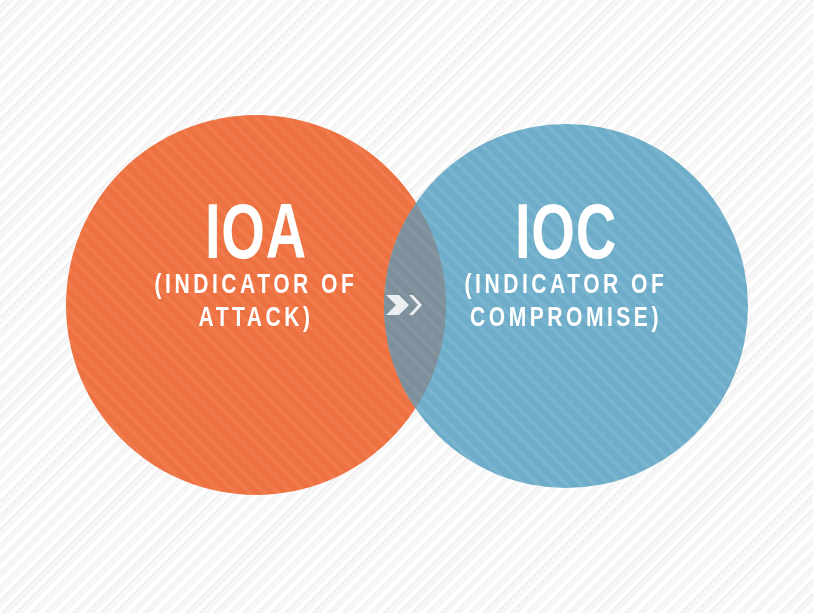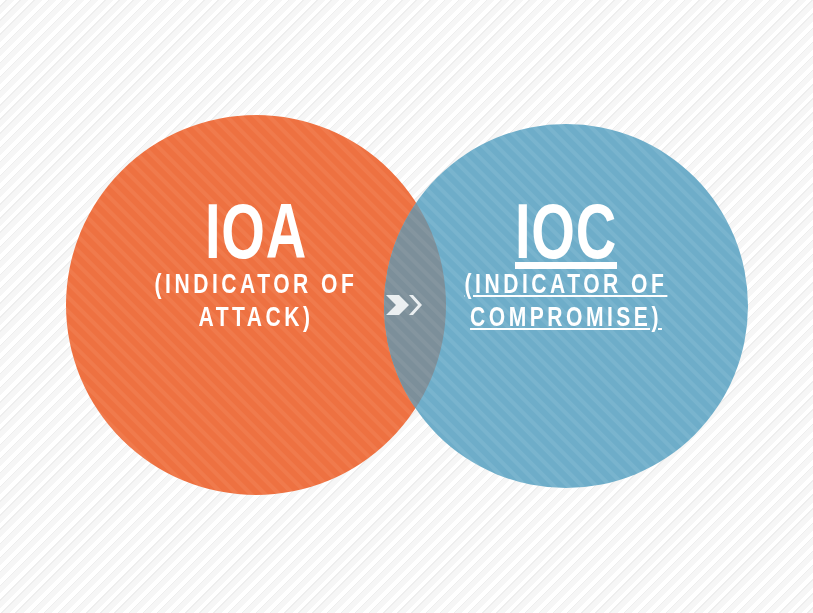--- a/index.html
+++ b/index.html
@@ -89,21 +89,20 @@
 
   #ioa-group {
     left: 96px;
     top: 196px;
     width: 320px;
   }
   #ioc-group {
     left: 406px;
     top: 196px;
     width: 320px;
-    text-decoration: underline;
   }
 
   #arrow-mark {
     position: absolute;
     left: 385px;
     top: 292px;
     width: 38px;
     height: 26px;
   }
 </style>

